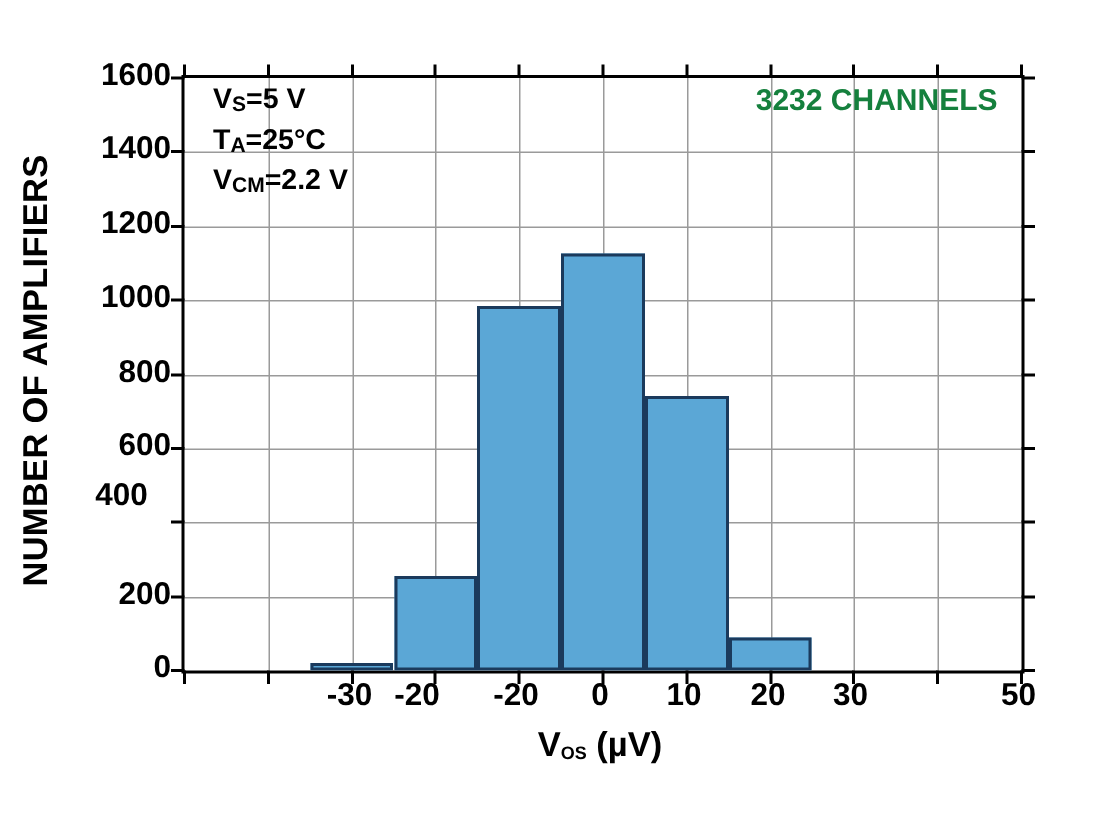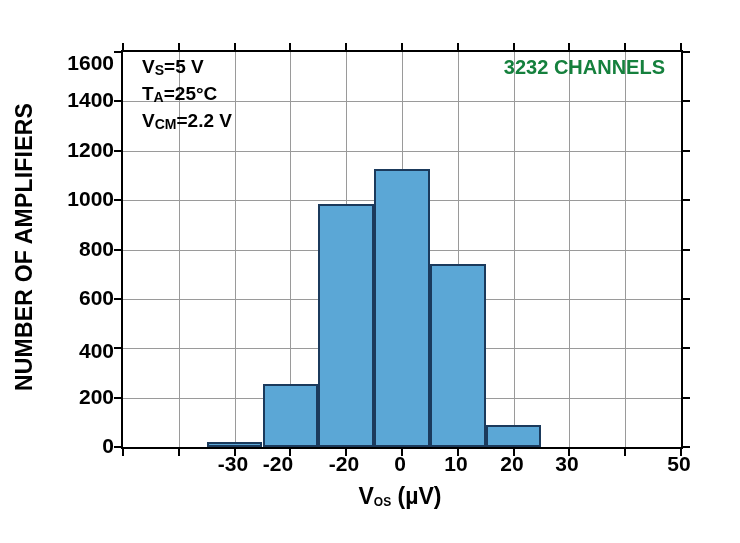--- a/index.html
+++ b/index.html
@@ -204,27 +204,27 @@
 </head>
 <body>
 
 <div id="figure">
 
   <div id="y-axis-title">NUMBER OF AMPLIFIERS</div>
 
   <div id="y-tick-labels">
       <div class="y-tick-label" style="top: 395px;">0</div>
       <div class="y-tick-label" style="top: 346px;">200</div>
-      <div class="y-tick-label" style="top: 300px;">400</div>
+      <div class="y-tick-label" style="top: 280px; text-align: center;">400</div>
       <div class="y-tick-label" style="top: 247px;">600</div>
       <div class="y-tick-label" style="top: 198px;">800</div>
       <div class="y-tick-label" style="top: 148px;">1000</div>
       <div class="y-tick-label" style="top: 99px;">1200</div>
       <div class="y-tick-label" style="top: 49px;">1400</div>
-      <div class="y-tick-label" style="top: 12px;">1600</div>
+      <div class="y-tick-label" style="top: 0px;">1600</div>
     </div>
 
   <div id="plot-area">
     <div id="plot-inner">
         <div class="gridline-h" style="top: 346px;"></div>
         <div class="gridline-h" style="top: 296px;"></div>
         <div class="gridline-h" style="top: 247px;"></div>
         <div class="gridline-h" style="top: 198px;"></div>
         <div class="gridline-h" style="top: 148px;"></div>
         <div class="gridline-h" style="top: 99px;"></div>

